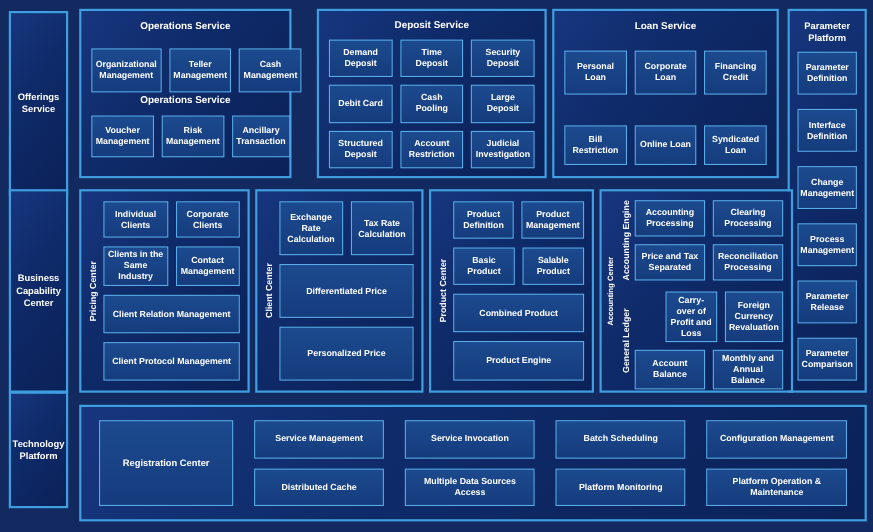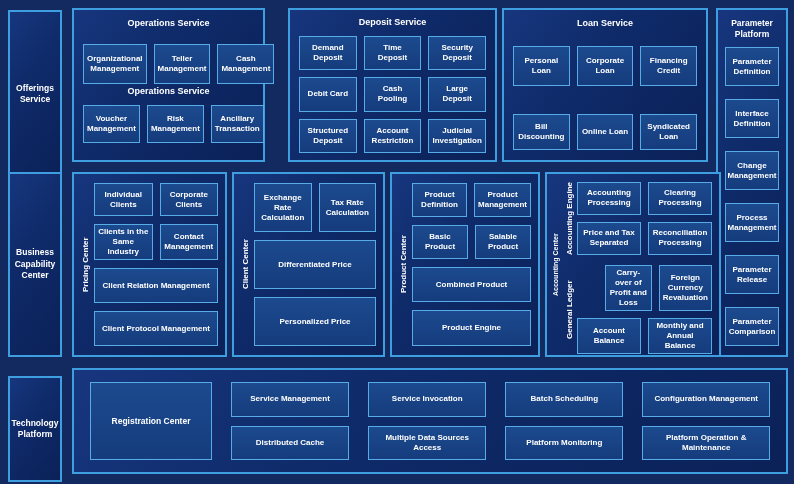--- a/index.html
+++ b/index.html
@@ -48,21 +48,21 @@
 <body>
 
 <div class="stage">
 
   <div class="panel center" style="left:8px; top:10px; width:54px; height:168px;">
     <div class="railtext">Offerings Service</div>
   </div>
   <div class="panel center" style="left:8px; top:172px; width:54px; height:185px;">
     <div class="railtext">Business Capability Center</div>
   </div>
-  <div class="panel center" style="left:8px; top:376px; width:54px; height:106px;">
+  <div class="panel center" style="left:8px; top:356px; width:54px; height:106px;">
     <div class="railtext">Technology Platform</div>
   </div>
 
   <div class="panel col" style="left:72px; top:8px; width:193px; height:154px; padding:8px 9px 7px;">
     <div class="ptitle">Operations Service</div>
     <div class="row g7 grow" style="flex:0 0 40px; margin-top:14px;">
       <div class="box">Organizational Management</div>
       <div class="box">Teller Management</div>
       <div class="box">Cash Management</div>
     </div>
@@ -97,21 +97,21 @@
 
   <div class="panel col" style="left:502px; top:8px; width:206px; height:154px; padding:8px 9px 10px;">
     <div class="ptitle">Loan Service</div>
     <div class="row g7 grow" style="flex:0 0 40px; margin-top:16px;">
       <div class="box">Personal Loan</div>
       <div class="box">Corporate Loan</div>
       <div class="box">Financing Credit</div>
     </div>
     <div style="flex:1;"></div>
     <div class="row g7 grow" style="flex:0 0 36px;">
-      <div class="box">Bill Discounting</div>
+      <div class="box">Bill Restriction</div>
       <div class="box">Online Loan</div>
       <div class="box">Syndicated Loan</div>
     </div>
   </div>
 
   <div class="panel col" style="left:716px; top:8px; width:72px; height:349px; padding:8px 7px 9px;">
     <div class="ptitle" style="font-size:8.5px;">Parameter Platform</div>
     <div class="col" style="flex:1; gap:13px; margin-top:7px;">
       <div class="box" style="flex:1;">Parameter Definition</div>
       <div class="box" style="flex:1;">Interface Definition</div>

